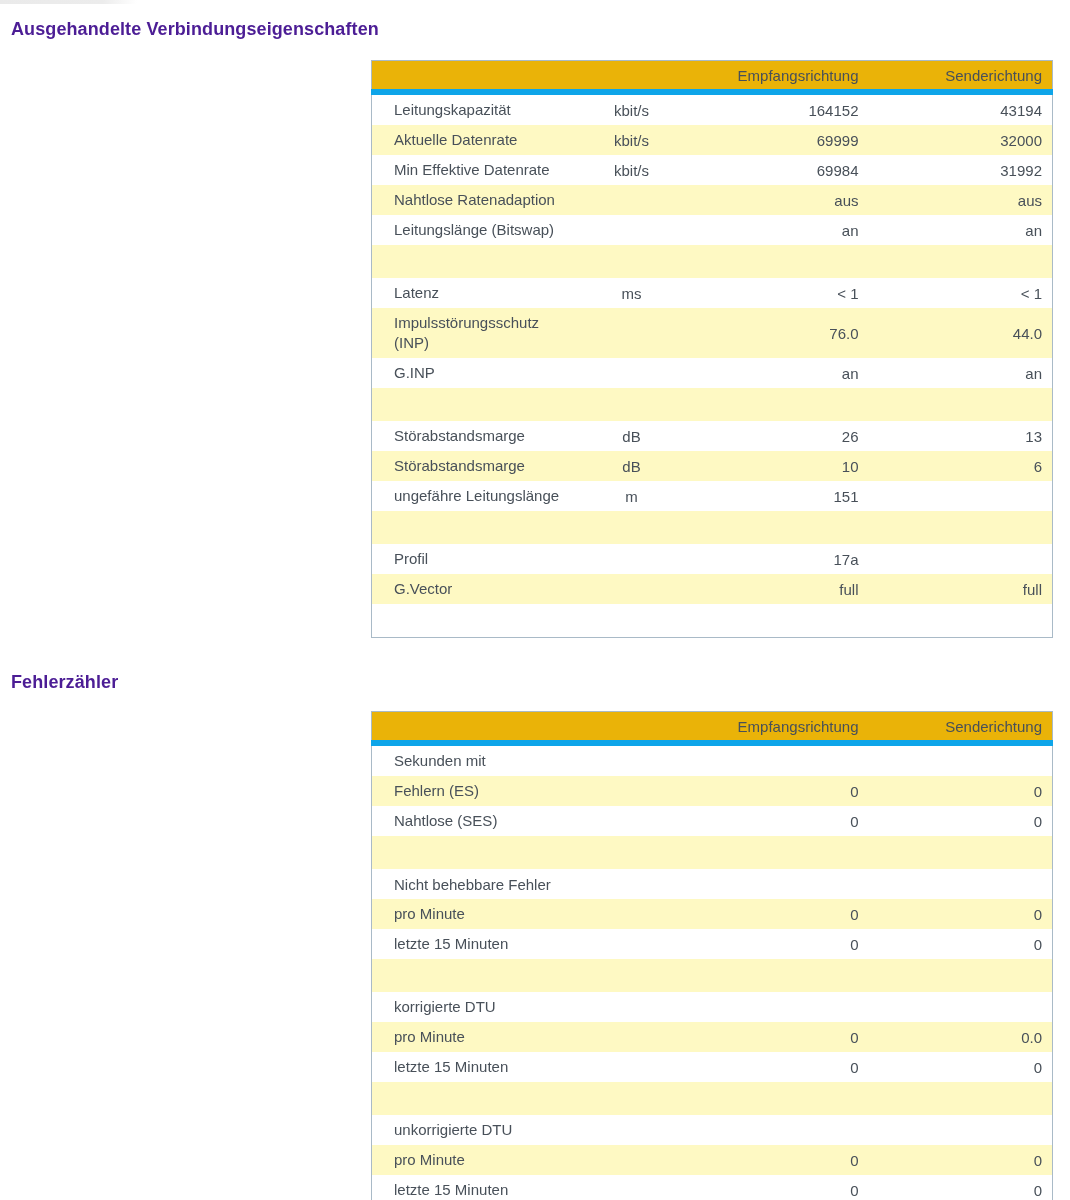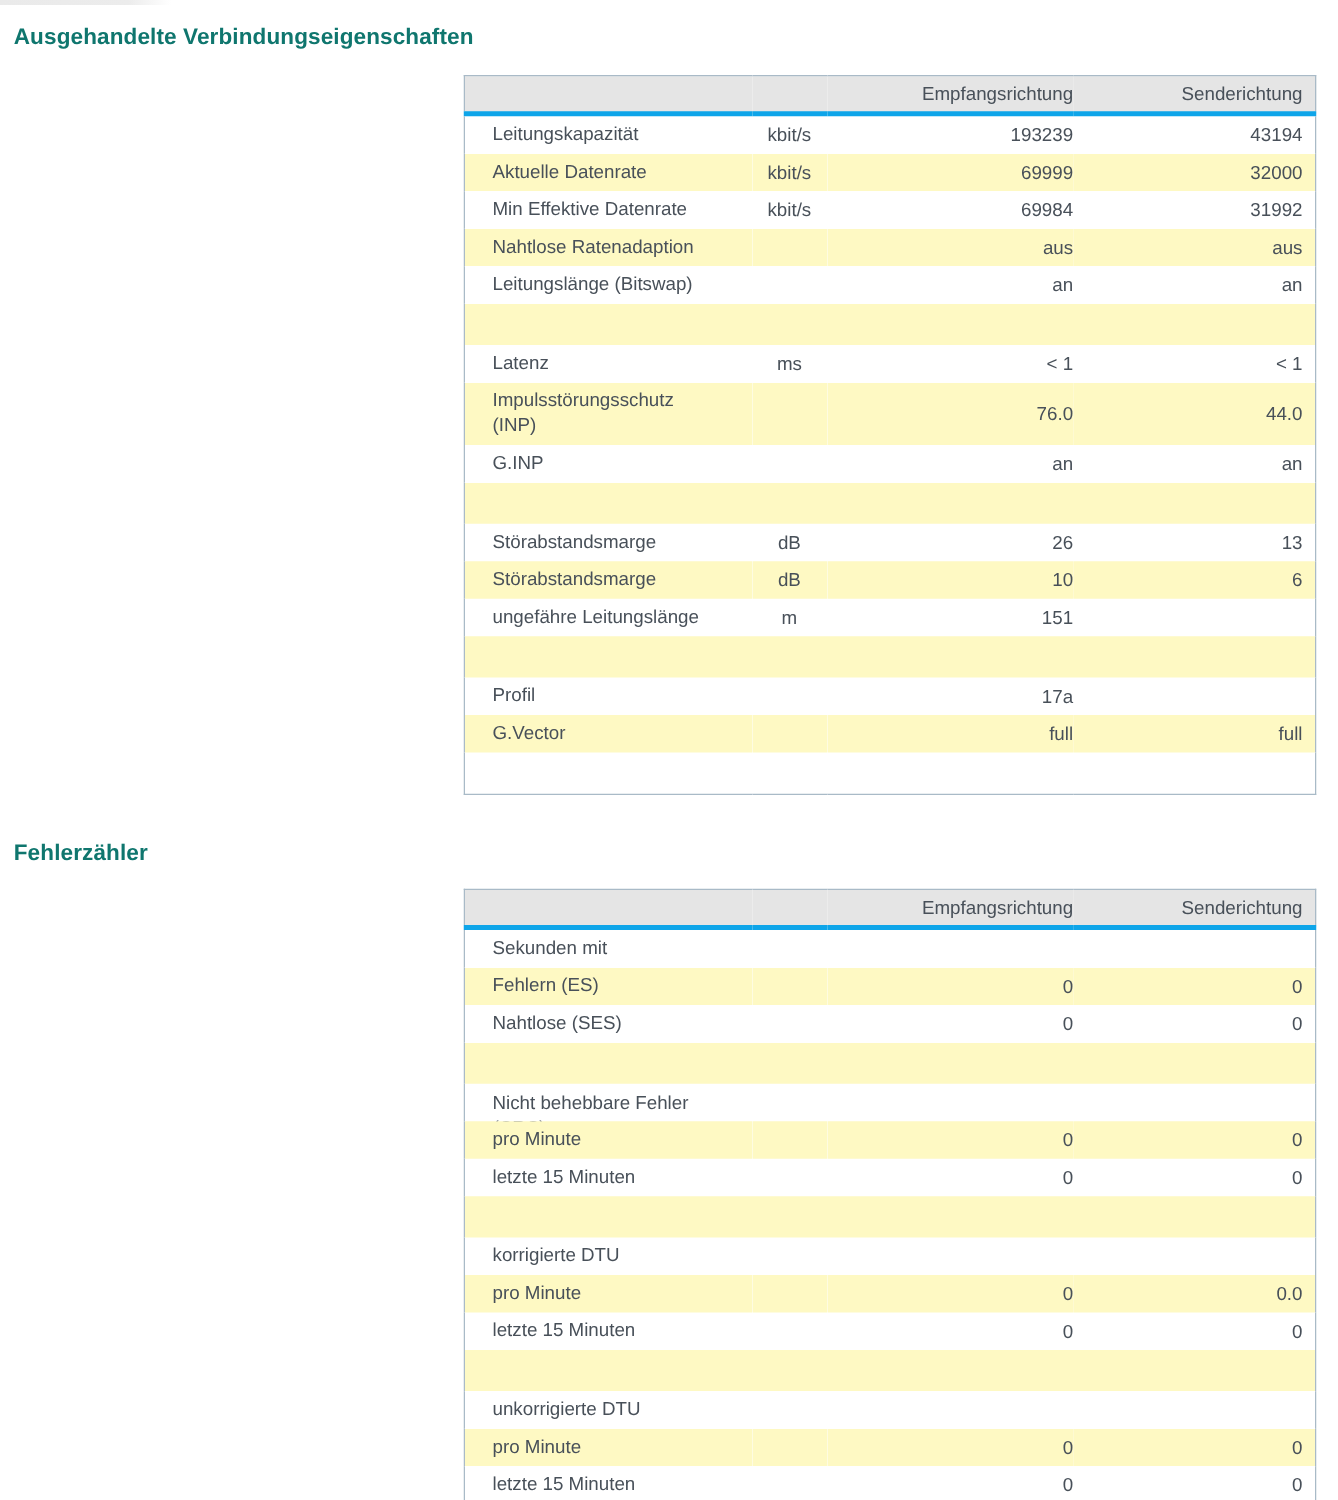--- a/index.html
+++ b/index.html
@@ -24,21 +24,21 @@
     height: 4px;
     background: linear-gradient(90deg, #eaeaea 0%, #ececec 75%, #ffffff 100%);
   }
 
   .section-title {
     position: absolute;
     left: 11px;
     margin: 0;
     font-size: 18px;
     font-weight: 700;
-    color: #0f766e;
+    color: #4c1d95;
     letter-spacing: 0.1px;
   }
   #section-title-1 { top: 19px; }
   #section-title-2 { top: 672px; }
 
   .data-table {
     position: absolute;
     left: 371px;
     width: 681px;
     border-collapse: collapse;
@@ -49,24 +49,24 @@
   }
   #connection-table { top: 60px; }
   #error-table { top: 711px; }
 
   .data-table col.c-label { width: 230px; }
   .data-table col.c-unit  { width: 60px; }
   .data-table col.c-rx    { width: 197px; }
   .data-table col.c-tx    { width: 194px; }
 
   .data-table thead th {
-    background: #e5e5e5;
+    background: #eab308;
     height: 28px;
     font-weight: 400;
-    border-bottom: 4px solid #0ea5e9;
+    border-bottom: 6px solid #0ea5e9;
     text-align: right;
     padding: 0;
     vertical-align: middle;
   }
   .data-table thead th.h-tx { padding-right: 10px; }
 
   .data-table td {
     padding: 0;
     height: 30px;
     vertical-align: middle;
@@ -116,21 +116,21 @@
       </tr>
     </thead>
     <tbody>
       <tr>
         <td class="td-label">
           <div class="label-lines">
             <div>Leitungskapazität</div>
           </div>
         </td>
         <td class="td-unit">kbit/s</td>
-        <td class="td-rx">193239</td>
+        <td class="td-rx">164152</td>
         <td class="td-tx">43194</td>
       </tr>
       <tr class="alt">
         <td class="td-label">
           <div class="label-lines">
             <div>Aktuelle Datenrate</div>
           </div>
         </td>
         <td class="td-unit">kbit/s</td>
         <td class="td-rx">69999</td>

